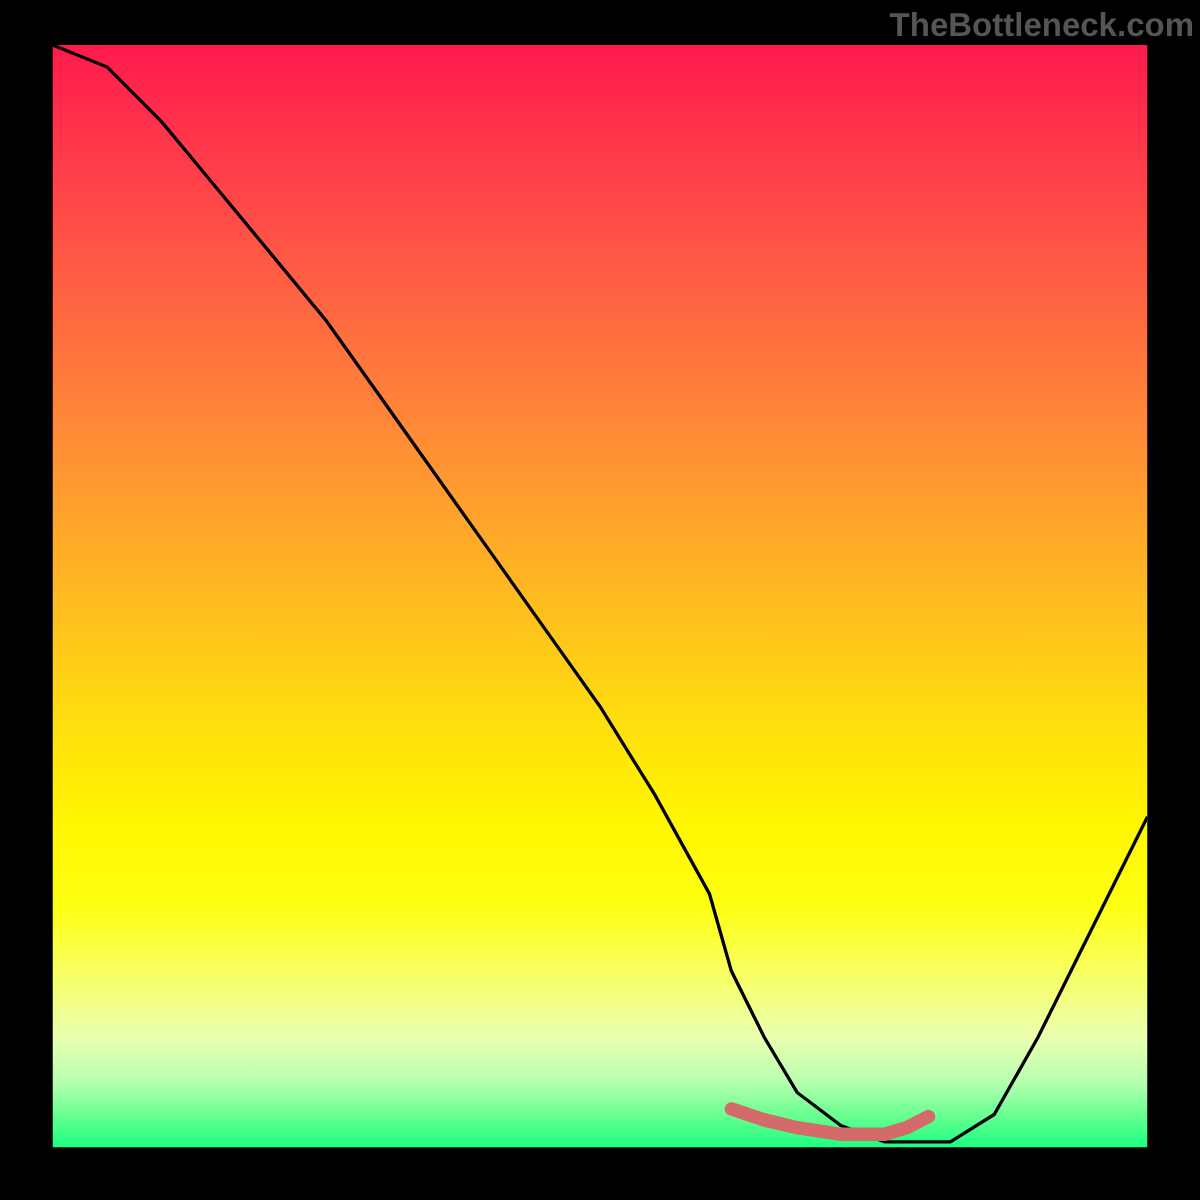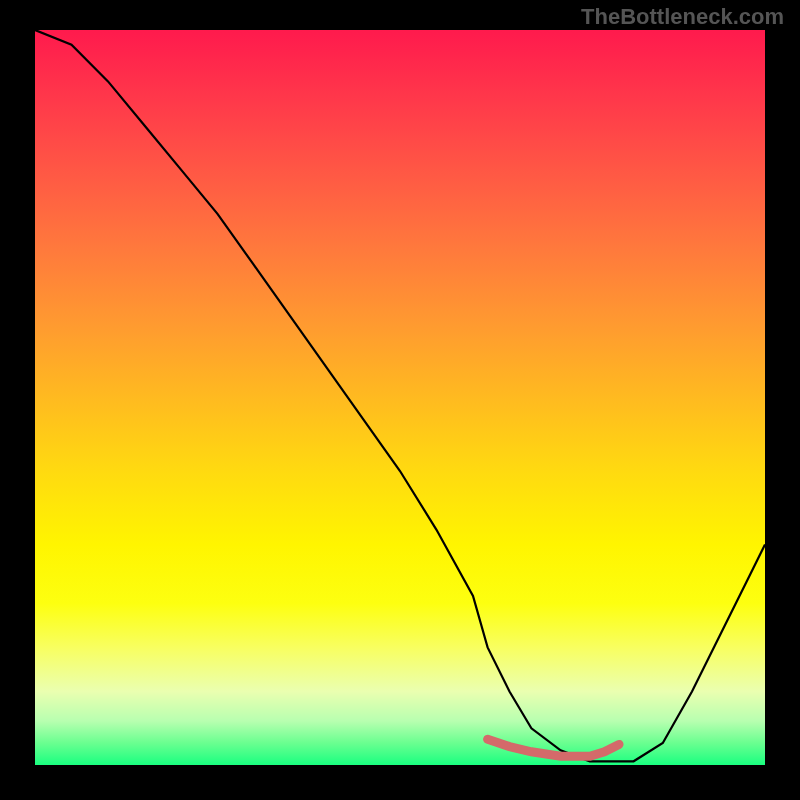--- a/index.html
+++ b/index.html
@@ -6,21 +6,21 @@
   body {
     width: 800px;
     height: 800px;
     background: #000;
     position: relative;
     font-family: Arial, sans-serif;
   }
   .watermark {
     position: absolute;
     top: 4px;
-    right: 16px;
+    right: 4px;
     color: #555;
     font-size: 22px;
     font-weight: bold;
     z-index: 10;
   }
   .plot-area {
     position: absolute;
     left: 35px;
     top: 30px;
     width: 730px;

